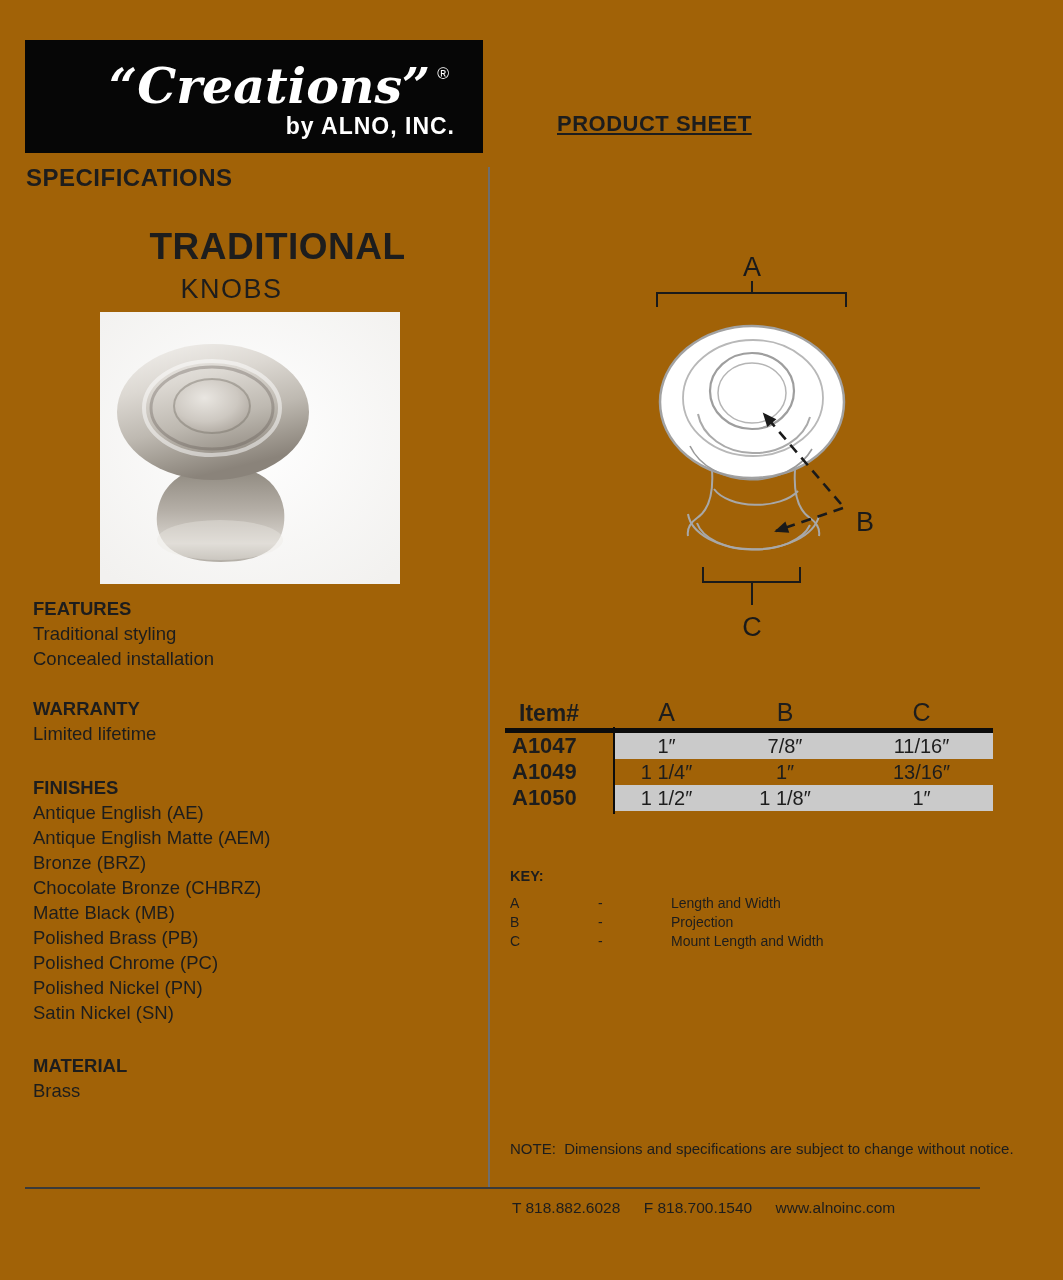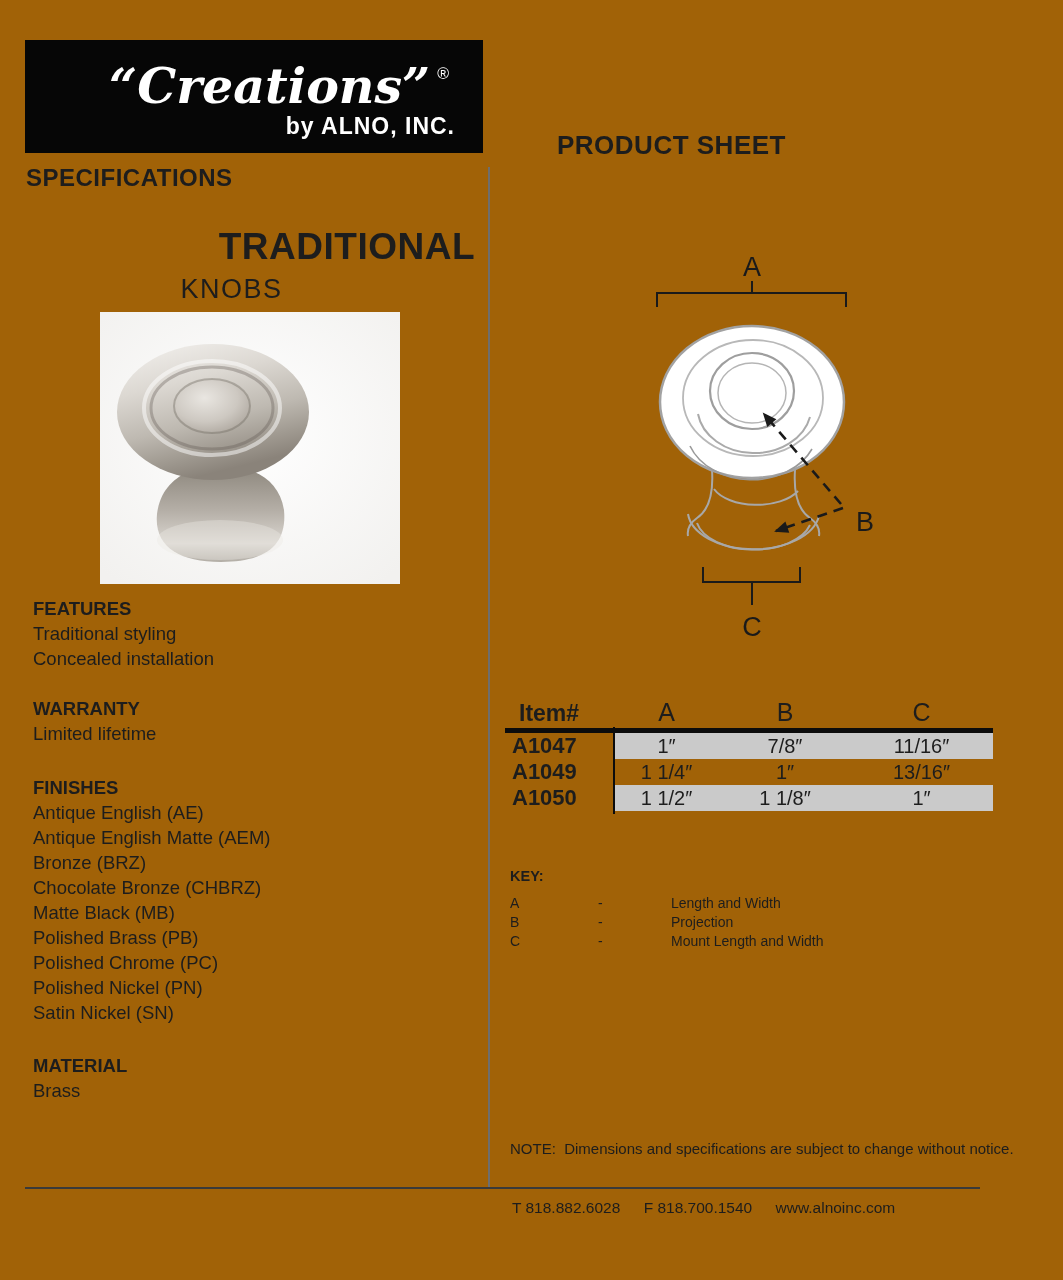--- a/index.html
+++ b/index.html
@@ -5,26 +5,26 @@
   html,body{margin:0;padding:0;}
   body{width:1063px;height:1280px;background:#ffffff;font-family:"Liberation Sans",sans-serif;color:#1d1d1d;}
   .page{position:relative;width:1063px;height:1280px;overflow:hidden;background:#a16207;}
 
   
   .logo-box{position:absolute;left:25px;top:40px;width:458px;height:113px;background:#060606;color:#fff;}
   .logo-script{font-family:"DejaVu Serif",serif;font-style:italic;font-weight:bold;font-size:49px;text-align:center;padding-left:50px;margin-top:3px;line-height:62px;white-space:nowrap;}
   .reg{font-size:16px;vertical-align:24px;margin-left:7px;font-family:"Liberation Sans",sans-serif;font-style:normal;font-weight:normal;}
   .logo-byline{font-size:23px;text-align:right;padding-right:28px;margin-top:-4px;letter-spacing:1px;font-weight:bold;}
 
-  .product-sheet{position:absolute;left:557px;top:130px;font-size:26px;font-weight:bold;letter-spacing:0.5px;}
+  .product-sheet{position:absolute;left:557px;top:111px;font-size:22px;font-weight:bold;letter-spacing:0.5px;text-decoration:underline;}
   .specifications{position:absolute;left:26px;top:164px;font-size:24px;font-weight:bold;letter-spacing:0.5px;}
 
   .vdivider{position:absolute;left:488px;top:167px;width:2px;height:1020px;background:#6e6e6e;}
 
-  .title{position:absolute;left:12px;top:226px;width:463px;text-align:right;font-size:37px;font-weight:bold;letter-spacing:0.5px;}
+  .title{position:absolute;left:0;top:226px;width:463px;text-align:center;font-size:37px;font-weight:bold;letter-spacing:0.5px;padding-left:46px;}
   .subtitle{position:absolute;left:0;top:274px;width:463px;text-align:center;font-size:27px;letter-spacing:1.5px;}
 
   .photo{position:absolute;left:100px;top:312px;width:300px;height:272px;}
 
   .diagram{position:absolute;left:630px;top:240px;width:320px;height:420px;}
   .diagram text{font-family:"Liberation Sans",sans-serif;font-size:27px;fill:#1a1a1a;}
 
   
   .size-table{position:absolute;left:505px;top:700px;width:488px;}
   .t-head{display:flex;height:27px;border-bottom:5px solid #0c0c0c;align-items:flex-end;padding-bottom:1px;}

